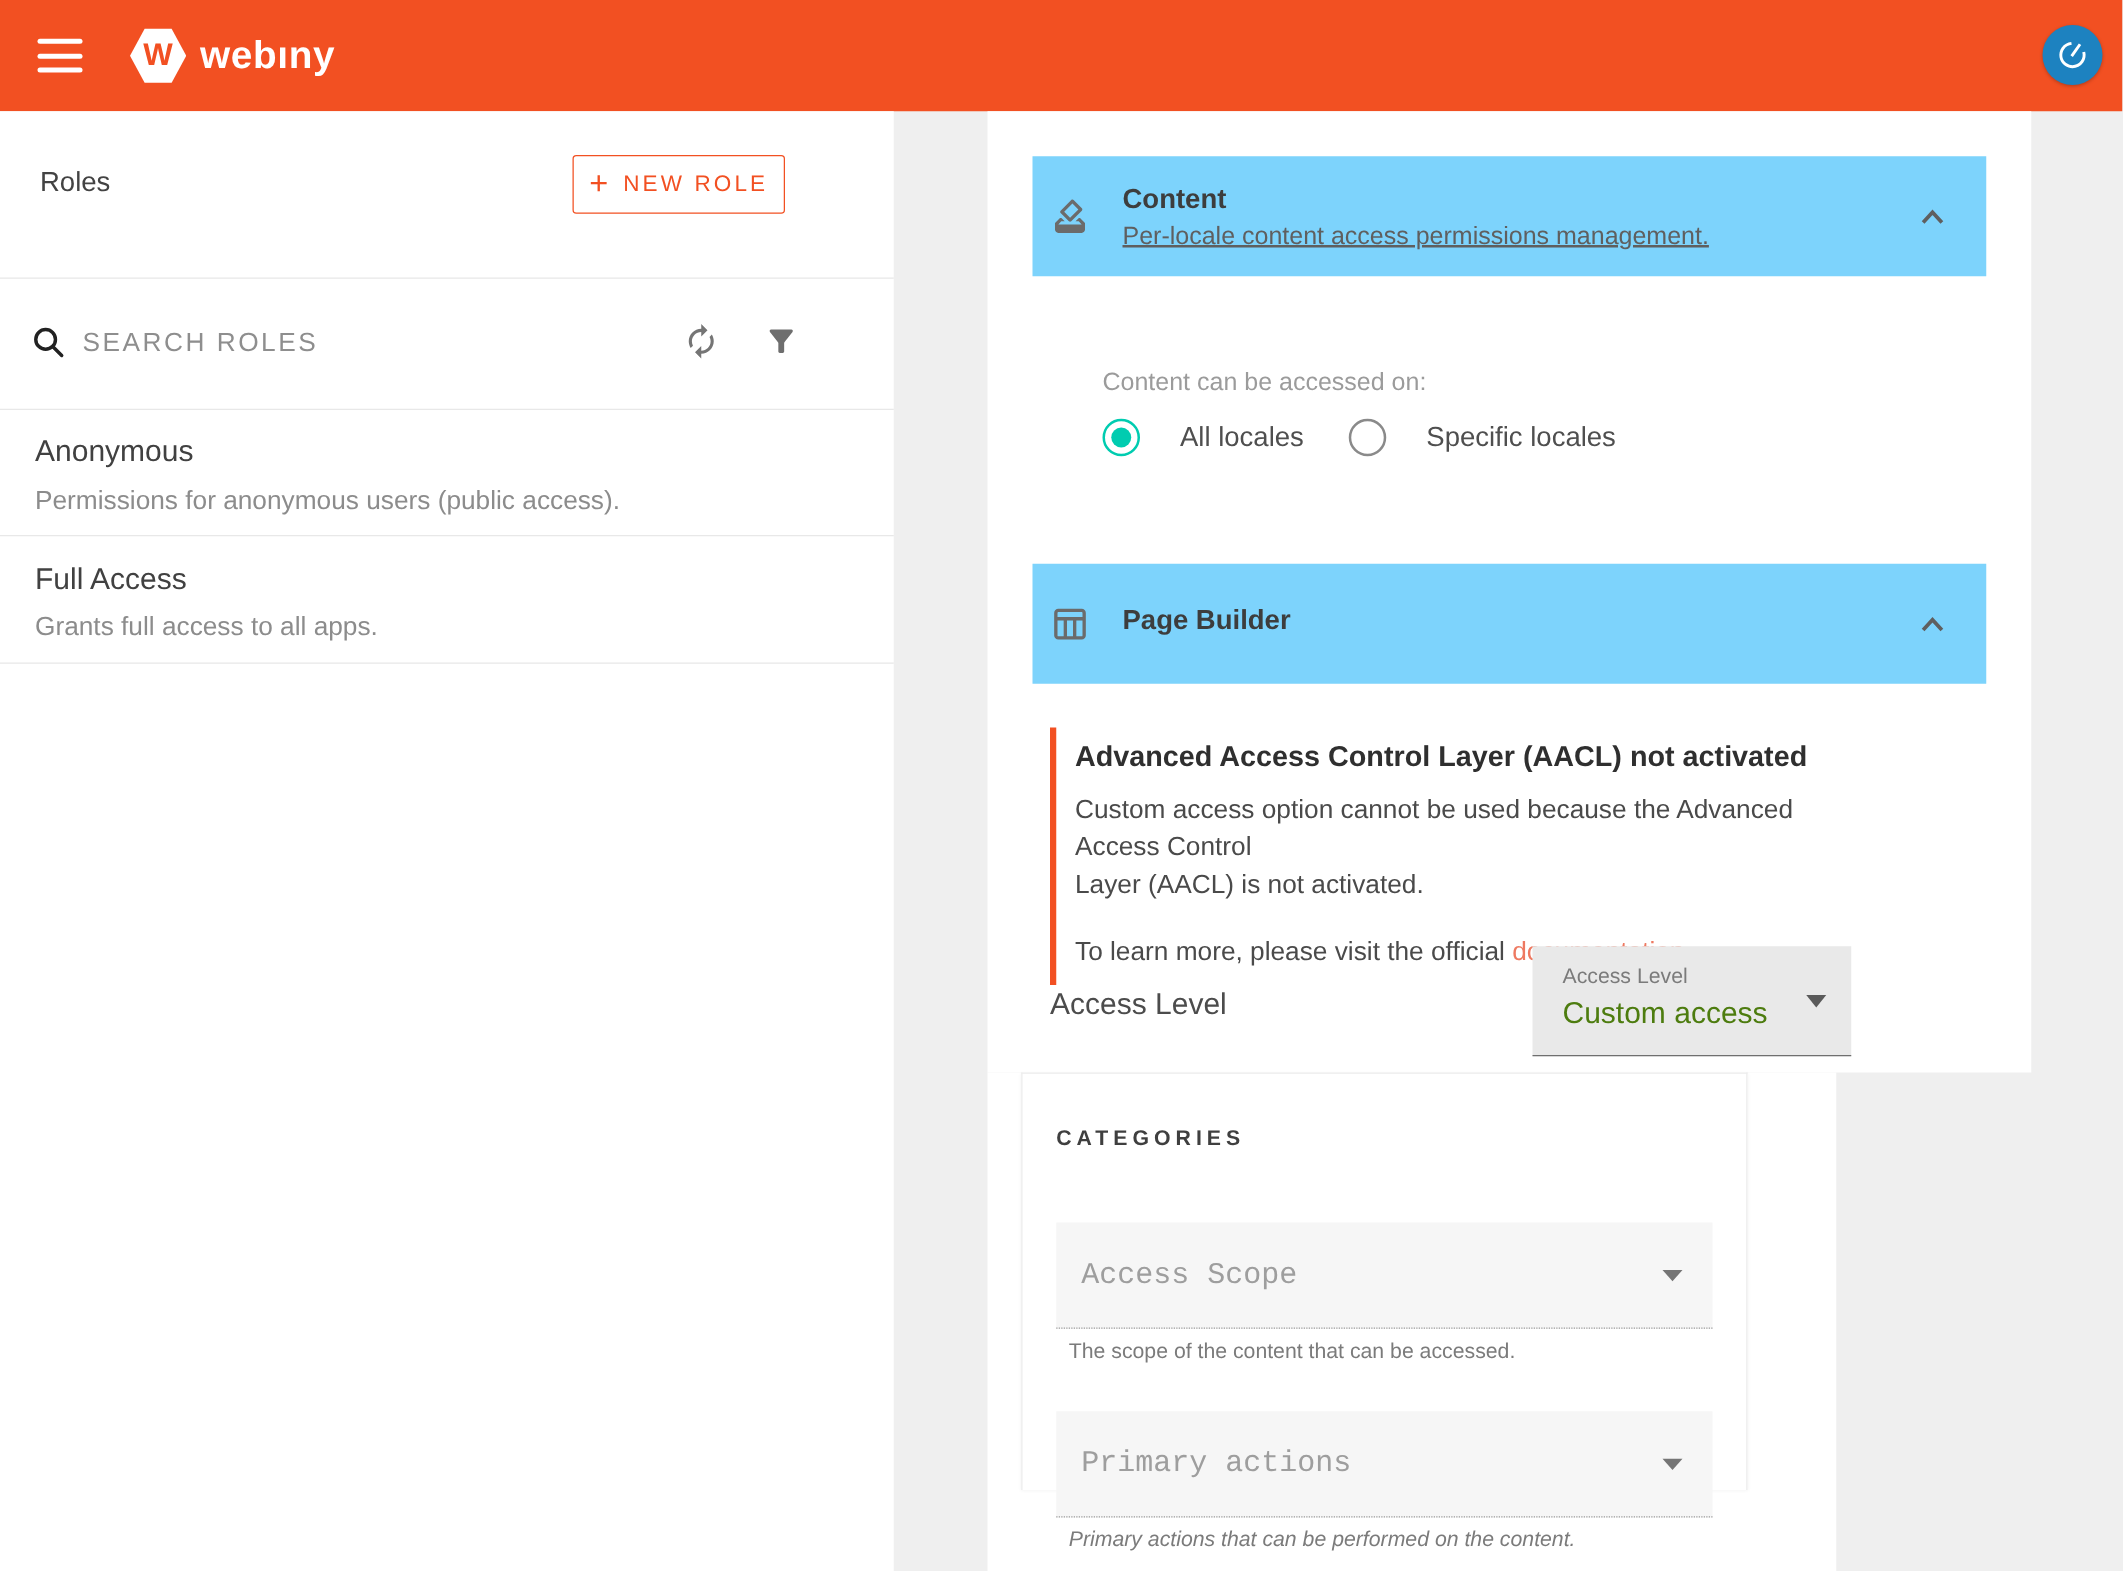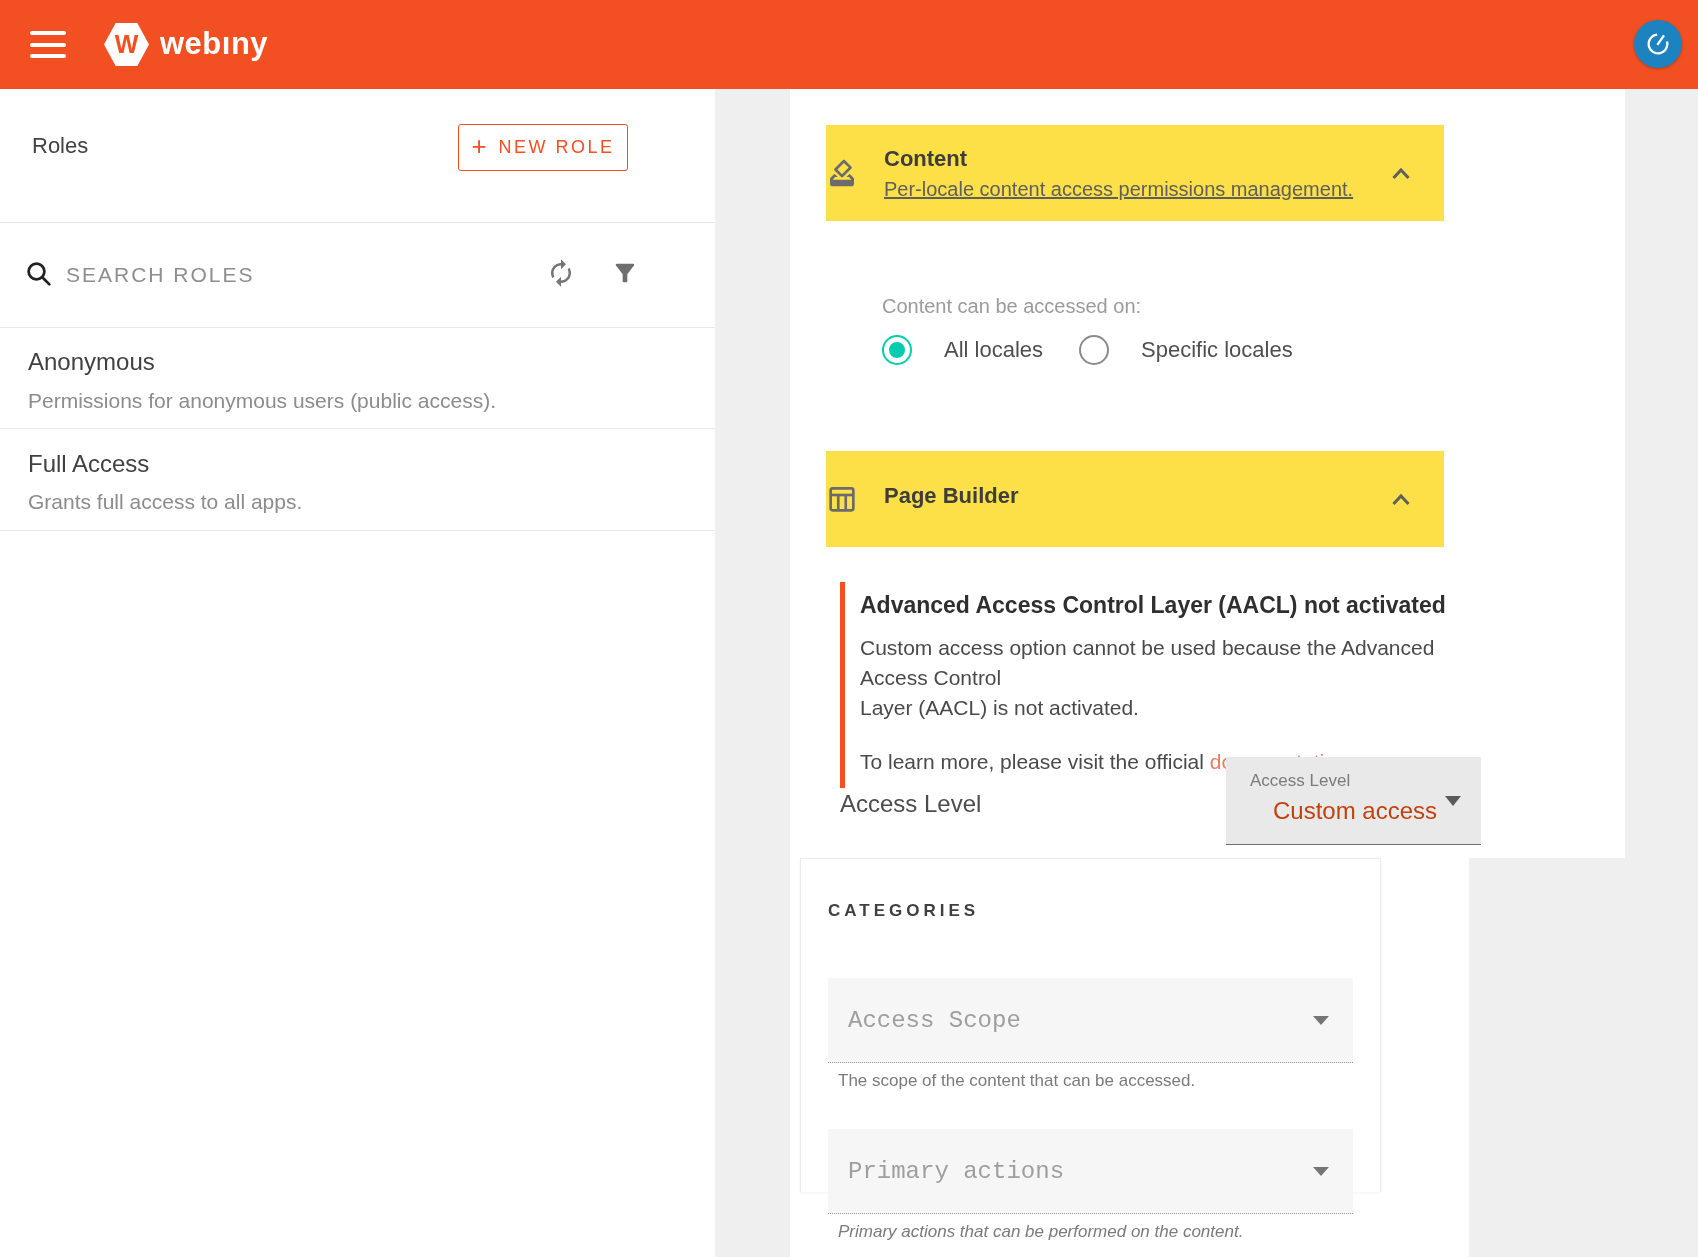--- a/index.html
+++ b/index.html
@@ -40,22 +40,22 @@
   .filter-icon { position:absolute; left:611px; top:259px; cursor:pointer; }
   .role-item { position:absolute; left:0; width:715px; cursor:pointer; }
   .role-name { position:absolute; left:28px; font-size:24px; color:#414141; }
   .role-desc { position:absolute; left:28px; font-size:21px; color:#8c8c8c; }
 
   
   .paper-upper { position:absolute; left:790px; top:89px; width:835px; height:769px; background:#fff; }
   .paper-lower { position:absolute; left:790px; top:858px; width:679px; height:399px; background:#fff; }
 
   
-  .acc-header { position:absolute; left:826px; width:618px; height:96px; background:#fde047;
-    display:flex; align-items:center; cursor:pointer; }
+  .acc-header { position:absolute; left:826px; width:763px; height:96px; background:#7dd3fc;
+    display:flex; align-items:center; padding-left:14px; cursor:pointer; }
   .acc-icon { width:32px; margin-right:26px; display:flex; align-items:center; justify-content:center; }
   .acc-title { font-size:22px; font-weight:bold; color:#3d3d3d; margin-bottom:6px; }
   .acc-sub { font-size:20px; color:#5f5f5f;text-decoration:underline; }
   .acc-chevron { position:absolute; right:28px; top:33px; }
 
   .access-on-label { position:absolute; left:882px; top:295px; font-size:20px; color:#9b9b9b; }
   .radio-row { position:absolute; left:882px; top:335px; display:flex; align-items:center; }
   .radio { width:30px; height:30px; border-radius:50%; border:2px solid #8a8a8a; flex:none; cursor:pointer; }
   .radio.selected { border-color:#00ccb0; }
   .radio.selected::after { content:''; display:block; width:16px; height:16px; margin:5px; border-radius:50%; background:#00ccb0; }
@@ -68,27 +68,27 @@
   .aacl-title { font-size:23px; font-weight:bold; color:#2f2f2f; }
   .aacl-body { font-size:21px; color:#4a4a4a; line-height:1.42; margin-top:14px; white-space:pre-line; }
   .aacl-link-line { font-size:21px; color:#4a4a4a; margin-top:28px; }
   .doc-link { color:#ee7961; cursor:pointer; }
 
   
   .al-label { position:absolute; left:840px; top:790px; font-size:24px; color:#4c4c4c; }
   .al-select { position:absolute; left:1226px; top:757px; width:255px; height:88px;
     background:#e9e9e9; border-bottom:1px solid #6f6f6f; padding:14px 0 0 24px; cursor:pointer; }
   .al-select-label { font-size:17px; color:#7b7b7b; }
-  .al-select-value { font-size:24px; color:#c2410c; margin-top:6px;margin-left:23px; }
+  .al-select-value { font-size:24px; color:#4d7c0f; margin-top:6px; }
   .tri { width:0; height:0; border-left:8px solid transparent; border-right:8px solid transparent;
     border-top:10px solid #5a5a5a; }
   .al-tri { position:absolute; right:20px; top:39px; }
 
   
-  .cat-card { position:absolute; left:800px; top:858px; width:581px; height:334px; background:#fff;
+  .cat-card { position:absolute; left:817px; top:858px; width:581px; height:334px; background:#fff;
     border:1px solid #ececec; border-bottom:none; box-shadow:0 1px 3px rgba(0,0,0,.05); }
   .cat-heading { position:absolute; left:27px; top:42px; font-size:17px; font-weight:bold;
     letter-spacing:4px; color:#3f3f3f; }
   .sel-field { position:absolute; left:27px; width:525px; height:85px; background:#f6f6f6;
     border-bottom:1px dotted #9b9b9b; display:flex; align-items:center; padding-left:20px; cursor:pointer; }
   .sel-field .ph { font-size:24px; color:#9e9e9e;font-family:Liberation Mono, monospace; }
   .sel-tri { position:absolute; right:24px; top:38px; border-top-color:#757575;
     border-left-width:8px; border-right-width:8px; border-top-width:9px; }
   .sel-helper { position:absolute; left:37px; font-size:17px; color:#7b7b7b; }
   .f1 { top:119px; } .h1 { top:212px; } .f2 { top:270px; } .h2 { top:363px;font-style:italic; }

